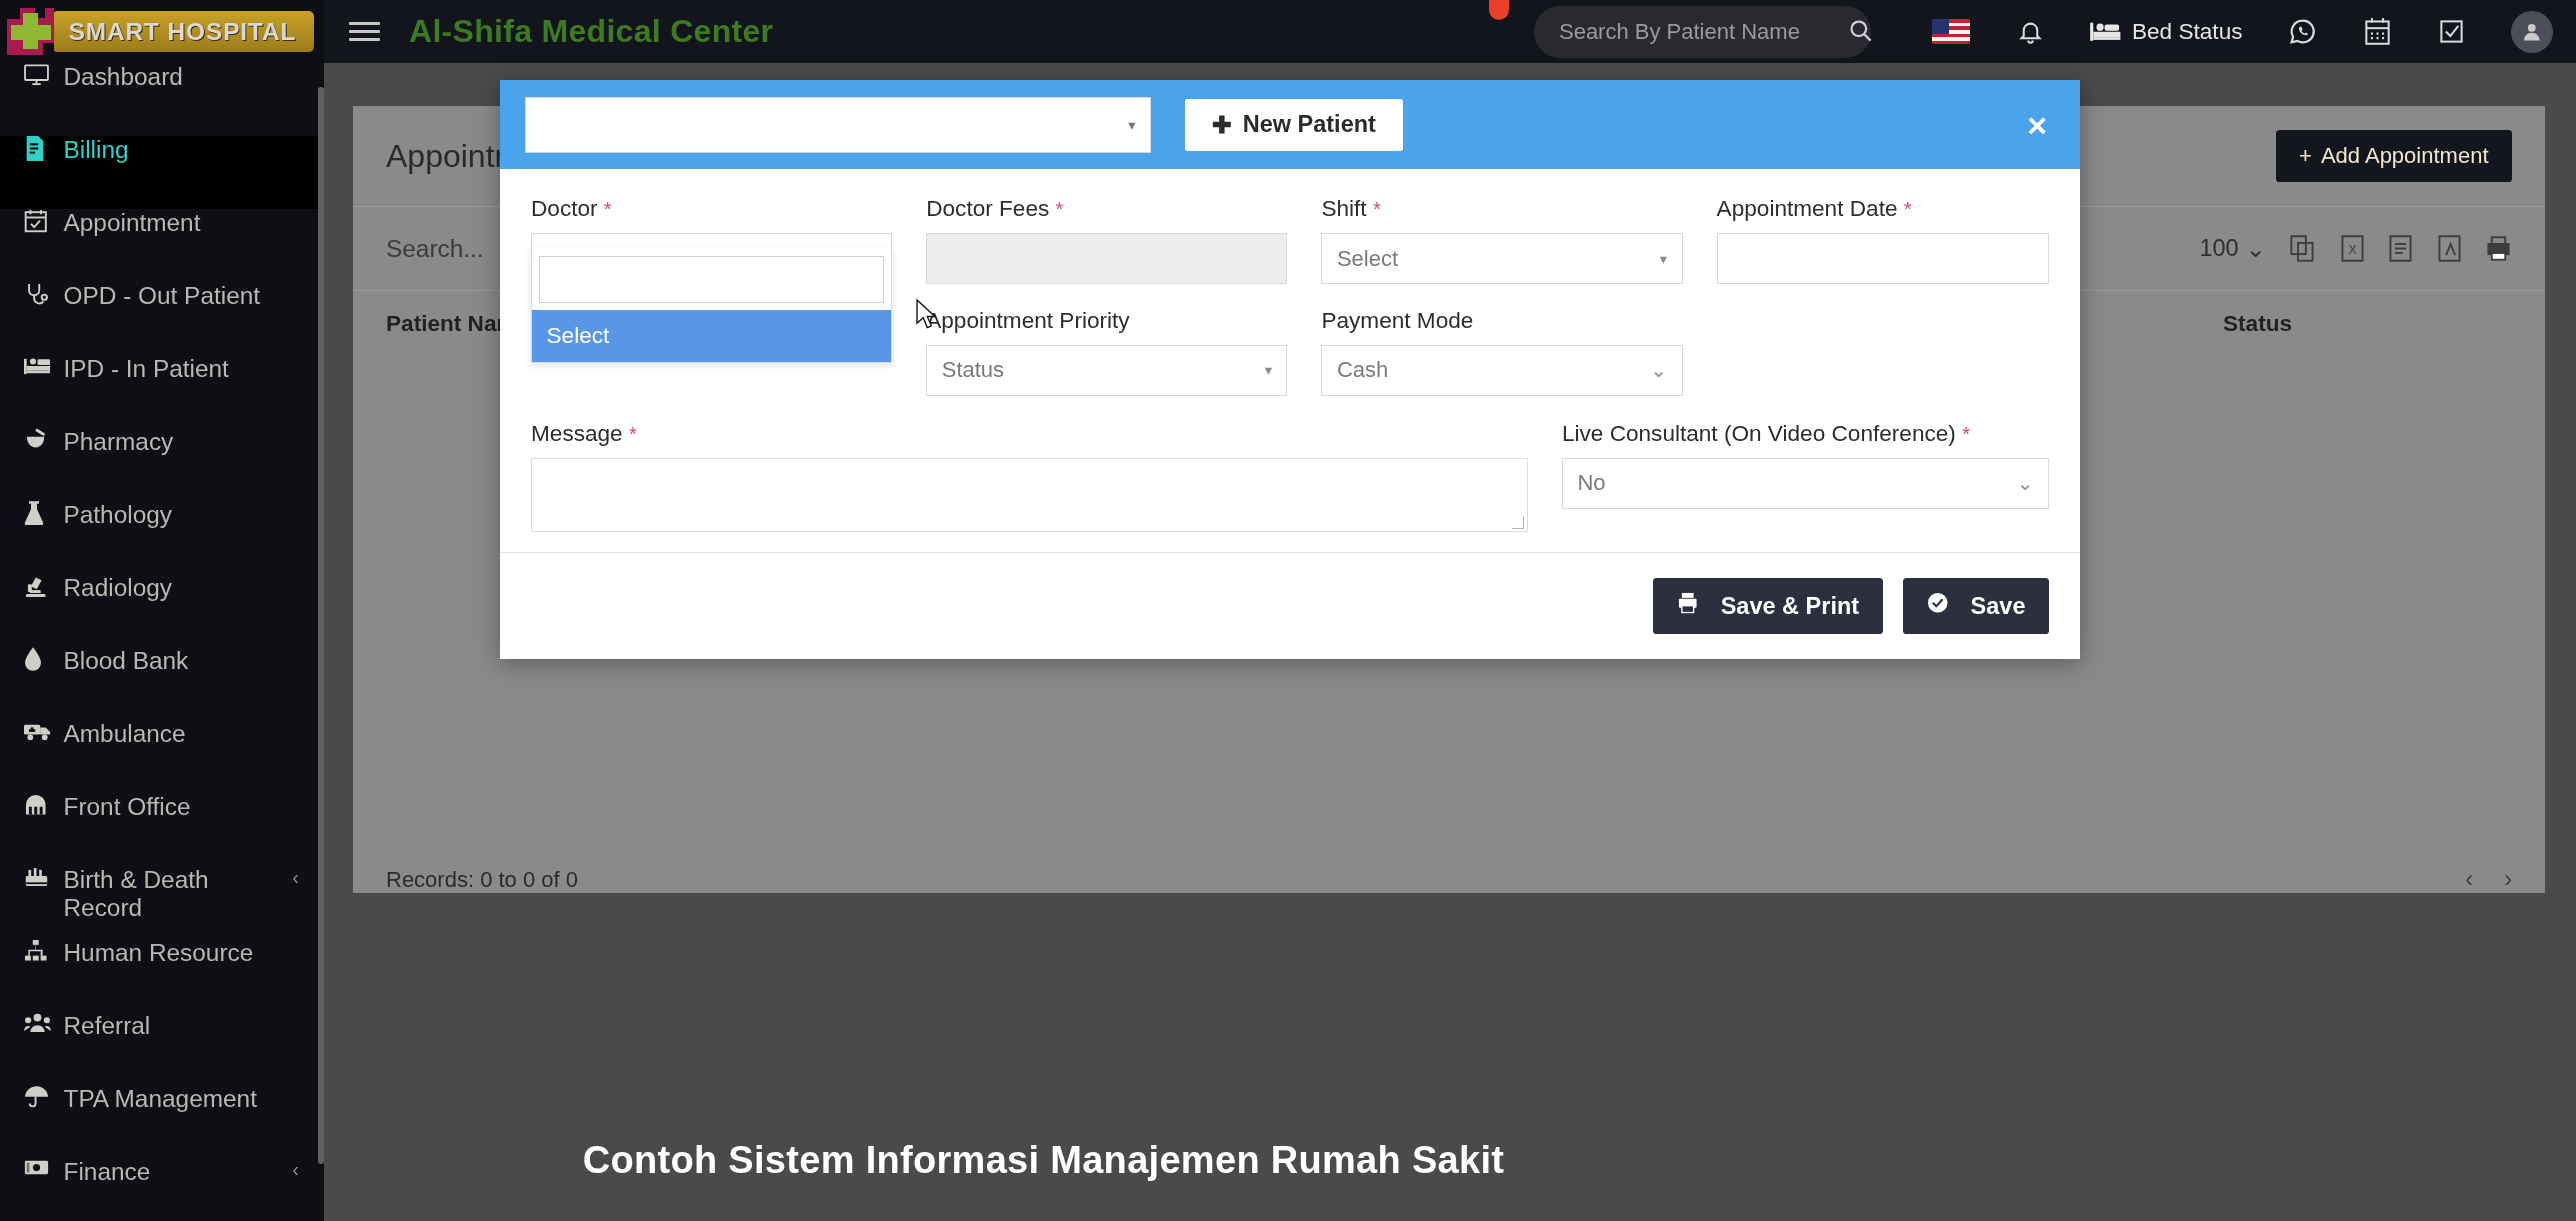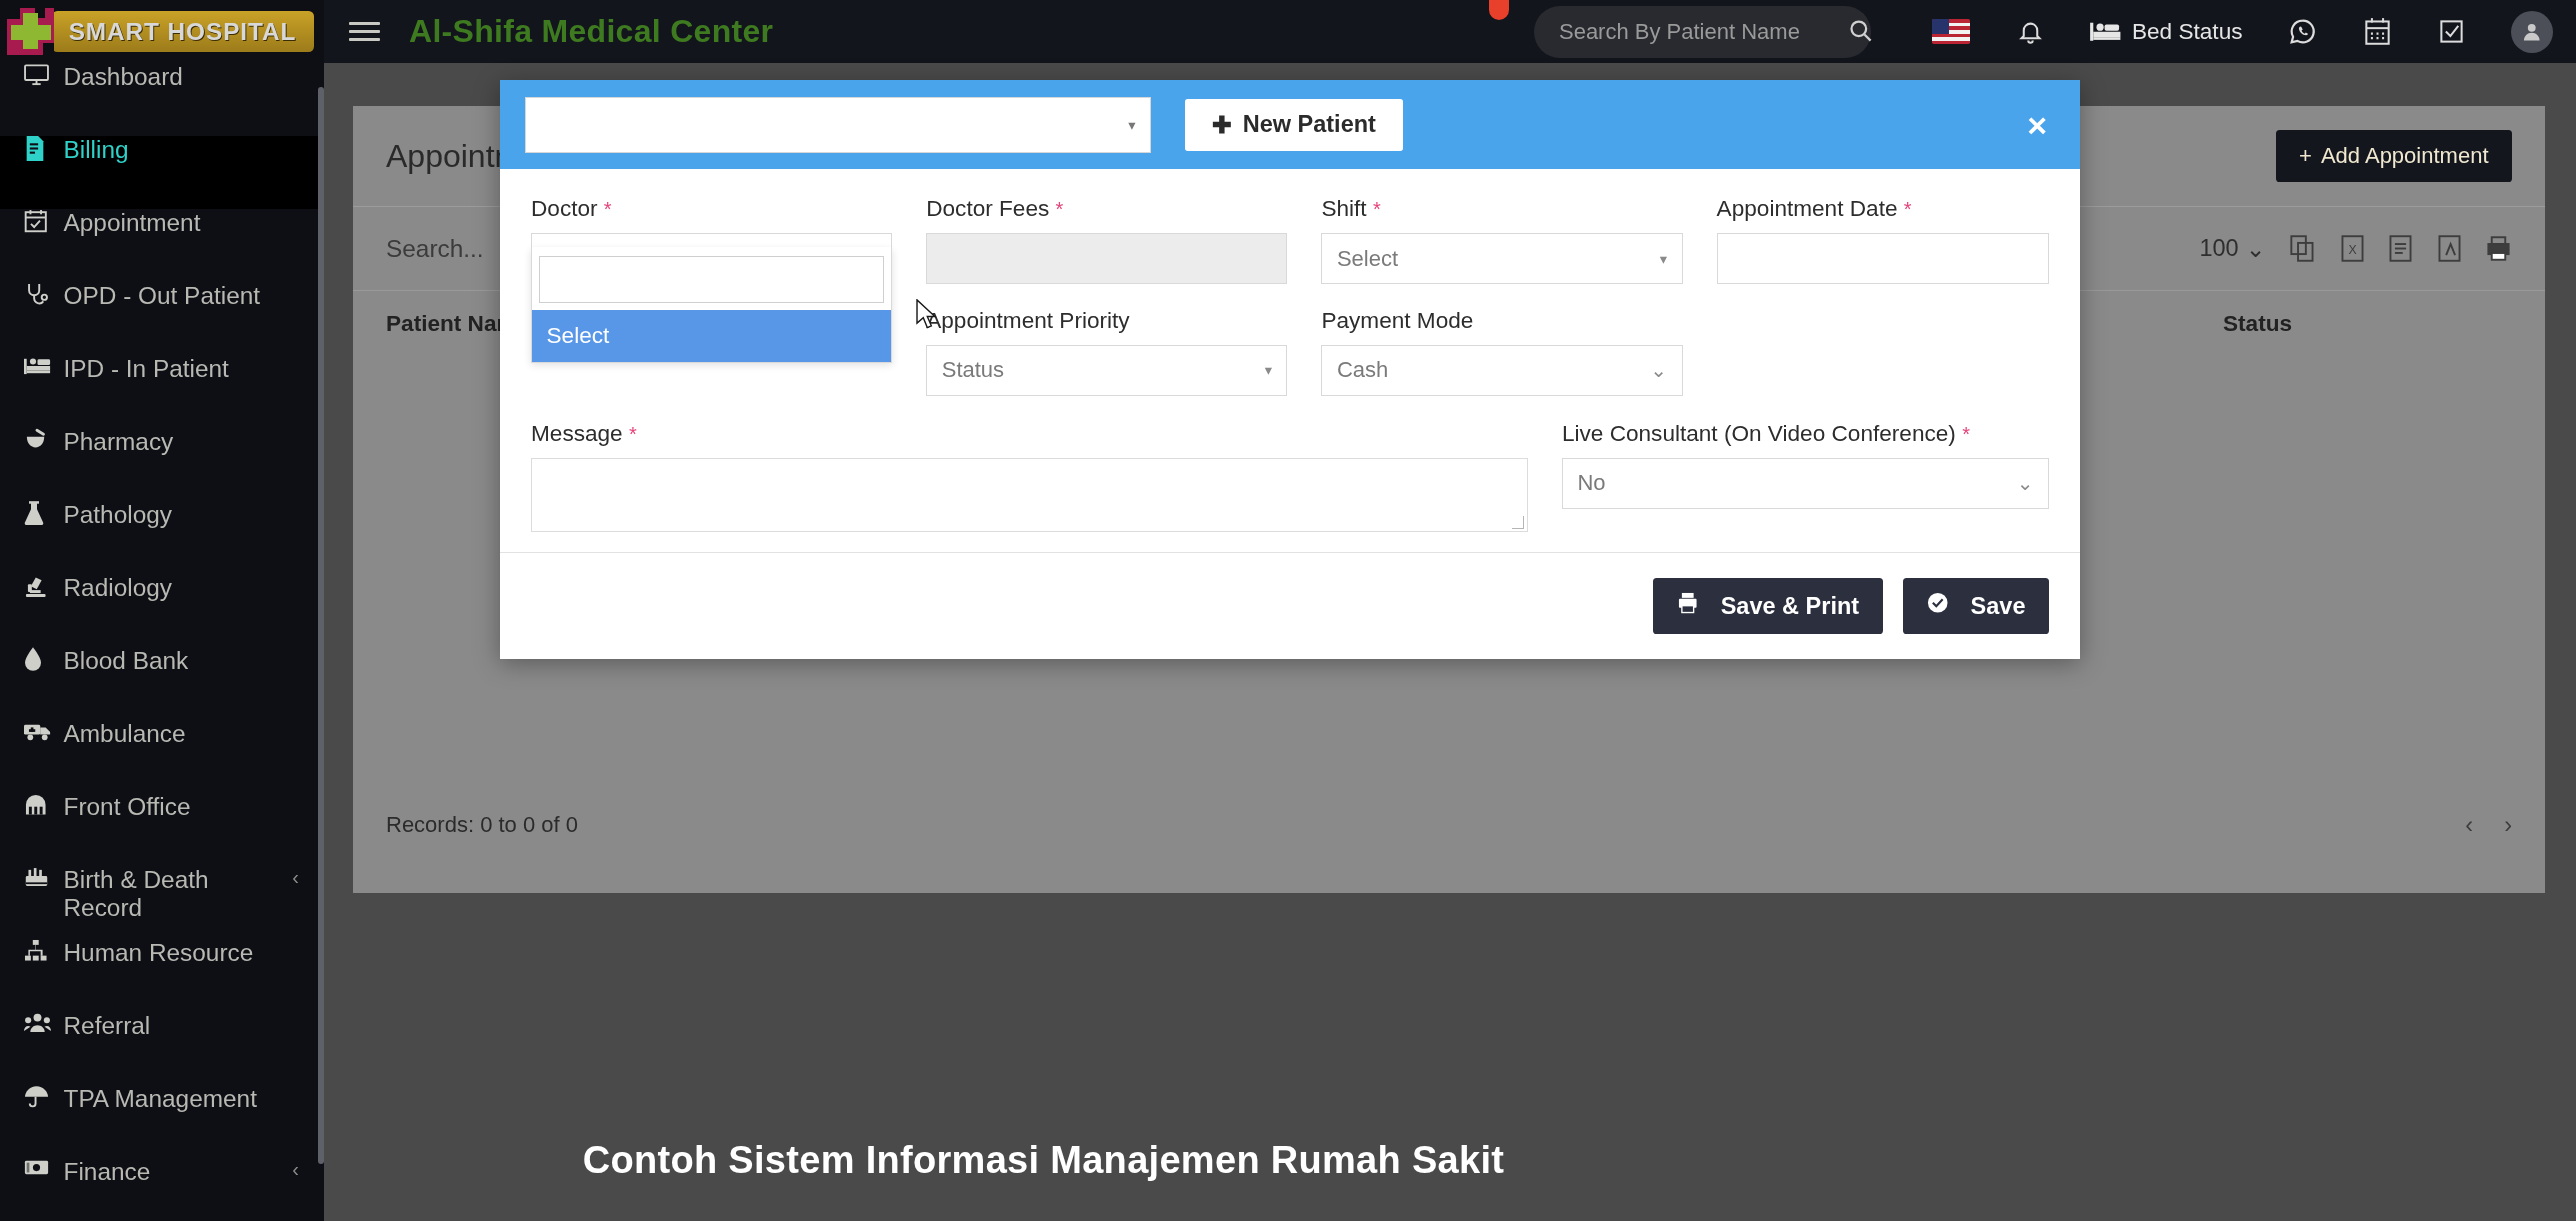--- a/index.html
+++ b/index.html
@@ -205,21 +205,21 @@
   }
   #empty-illus .bar { position:absolute; left:0; bottom:0; width:181px; height:4.5px; background:#1d1d1d;}
   #empty-illus .legl { position:absolute; left:32px; bottom:4.5px; width:2.7px; height:63px; background:#1d1d1d;}
   #empty-illus .legr { position:absolute; right:32px; bottom:4.5px; width:2.7px; height:63px; background:#1d1d1d;}
   #empty-msg {
     font-size: 24.4px; color:#1d3f17; font-weight:bold;
     display:flex; align-items:center; gap:11px;
   }
   #card-foot {
     position:absolute; left:0; bottom:0; width:100%;
-    height: 81px; display:flex; align-items:flex-start;
+    height: 81px; display:flex; align-items:flex-end;
     padding: 0 33px;
     font-size:22px; color:#2b2b2b;
   }
   #pager { margin-left:auto; display:flex; gap:31px; color:#3d3d3d; font-size:23.5px; }
   #pager span { cursor:pointer; }
 
   
   #caption {
     position:absolute; left:0; bottom: 40px; width: 2087px;
     text-align:center;

